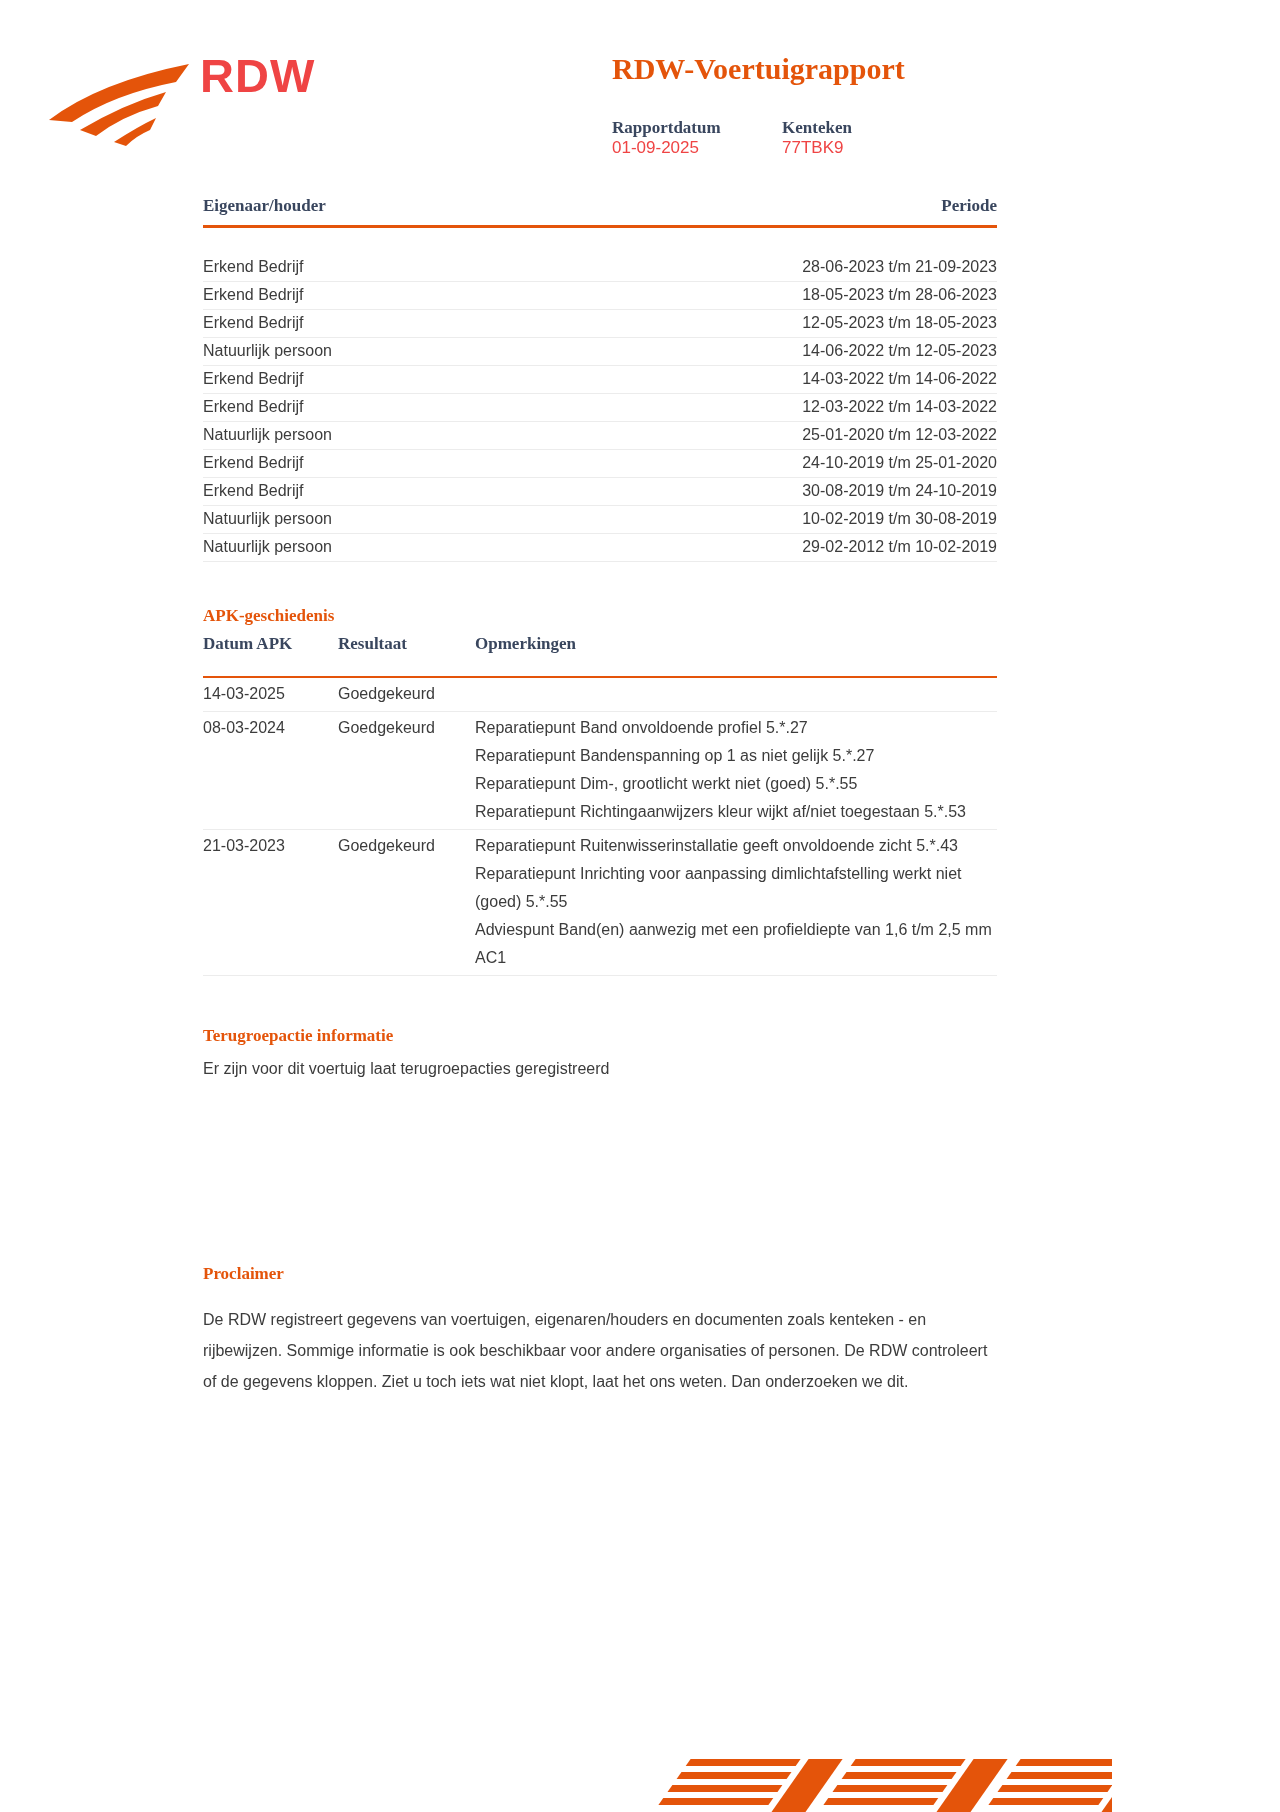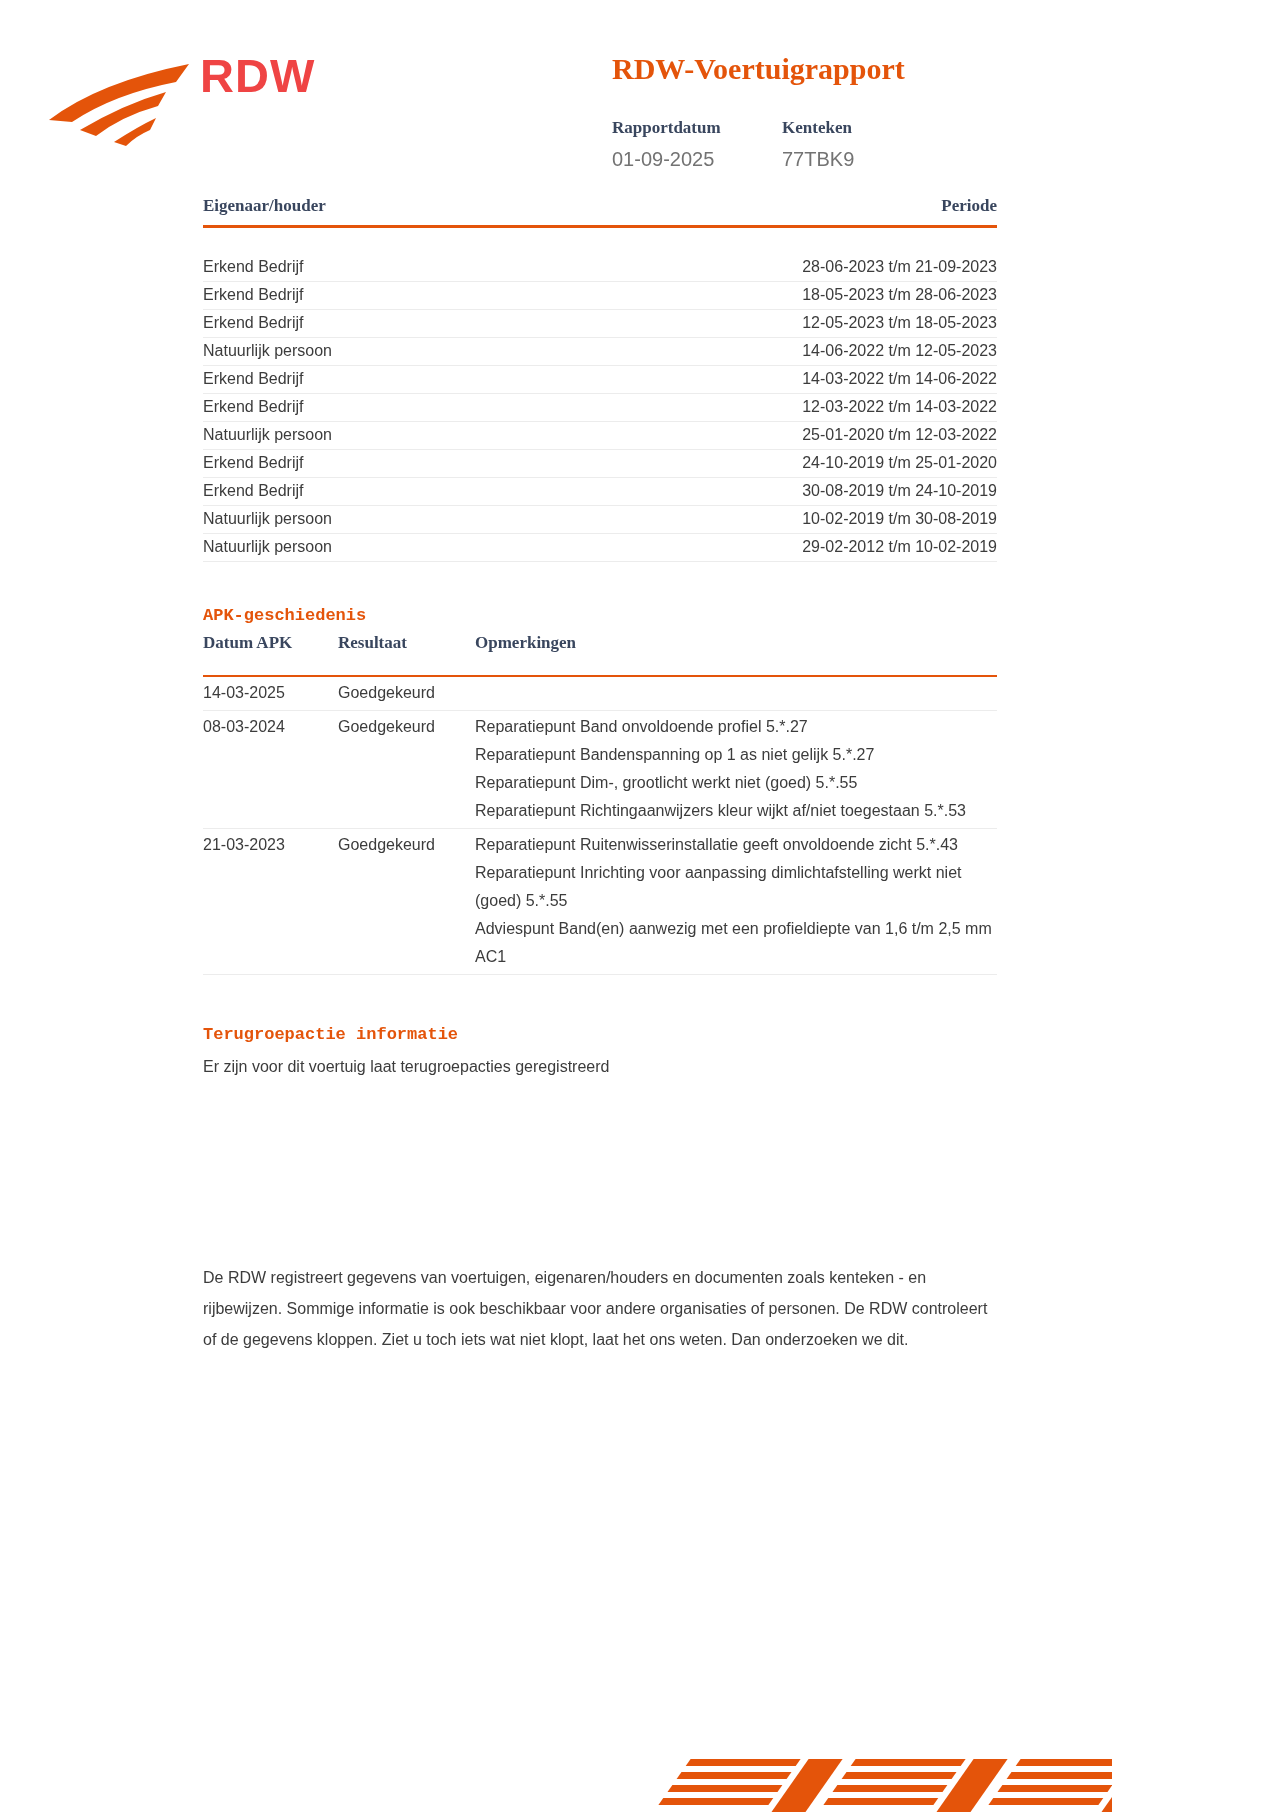--- a/index.html
+++ b/index.html
@@ -25,21 +25,21 @@
     font-family:"Liberation Serif", serif;
     font-weight:bold; font-size:30px;
     color:#e4540a;
   }
   .report-meta { position:absolute; left:612px; top:118px; display:flex; }
   .meta-col { width:170px; }
   .meta-label {
     font-family:"Liberation Serif", serif;
     font-weight:bold; font-size:17px; color:#39465e;
   }
-  .meta-value { margin-top:10px; font-size:20px; color:#737373; }
+  .meta-value { font-size:17px; color:#ef4444; }
 
   
   .content { position:absolute; left:203px; top:196px; width:794px; }
 
   
   .owner-header {
     display:flex; justify-content:space-between; align-items:flex-end;
     padding-bottom:9px; border-bottom:3px solid #e4540a;
   }
   .owner-header .hdr {
@@ -50,21 +50,21 @@
   .owner-row {
     display:flex; justify-content:space-between;
     font-size:16px; line-height:20px;
     padding:3px 0 4px 0;
     border-bottom:1px solid #ececec;
   }
 
   
   .apk-section { margin-top:44px; }
   .orange-heading {
-    font-family:Liberation Mono, monospace;
+    font-family:Liberation Serif, serif;
     font-weight:bold; font-size:17px; color:#e4540a;
   }
   .apk-header {
     display:grid; grid-template-columns:135px 137px 1fr;
     margin-top:8px; padding-bottom:22px;
     border-bottom:2px solid #e4540a;
   }
   .apk-header .hdr {
     font-family:"Liberation Serif", serif;
     font-weight:bold; font-size:17px; color:#39465e;
@@ -213,20 +213,21 @@
           </div>
         </div>
     </div>
 
     <div class="recall-section">
       <div class="orange-heading">Terugroepactie informatie</div>
       <div class="recall-text">Er zijn voor dit voertuig laat terugroepacties geregistreerd</div>
     </div>
 
     <div class="proclaimer-section">
+      <div class="orange-heading">Proclaimer</div>
       <div class="proclaimer-text">De RDW registreert gegevens van voertuigen, eigenaren/houders en documenten zoals kenteken - en rijbewijzen. Sommige informatie is ook beschikbaar voor andere organisaties of personen. De RDW controleert of de gegevens kloppen. Ziet u toch iets wat niet klopt, laat het ons weten. Dan onderzoeken we dit.</div>
     </div>
 
   </div>
 
 
   <div class="bottom-graphic">
     <svg width="460" height="55" viewBox="0 0 460 55" xmlns="http://www.w3.org/2000/svg">
       <g fill="#e4540a" transform="skewX(-35)">
         <g transform="translate(40,0)">

